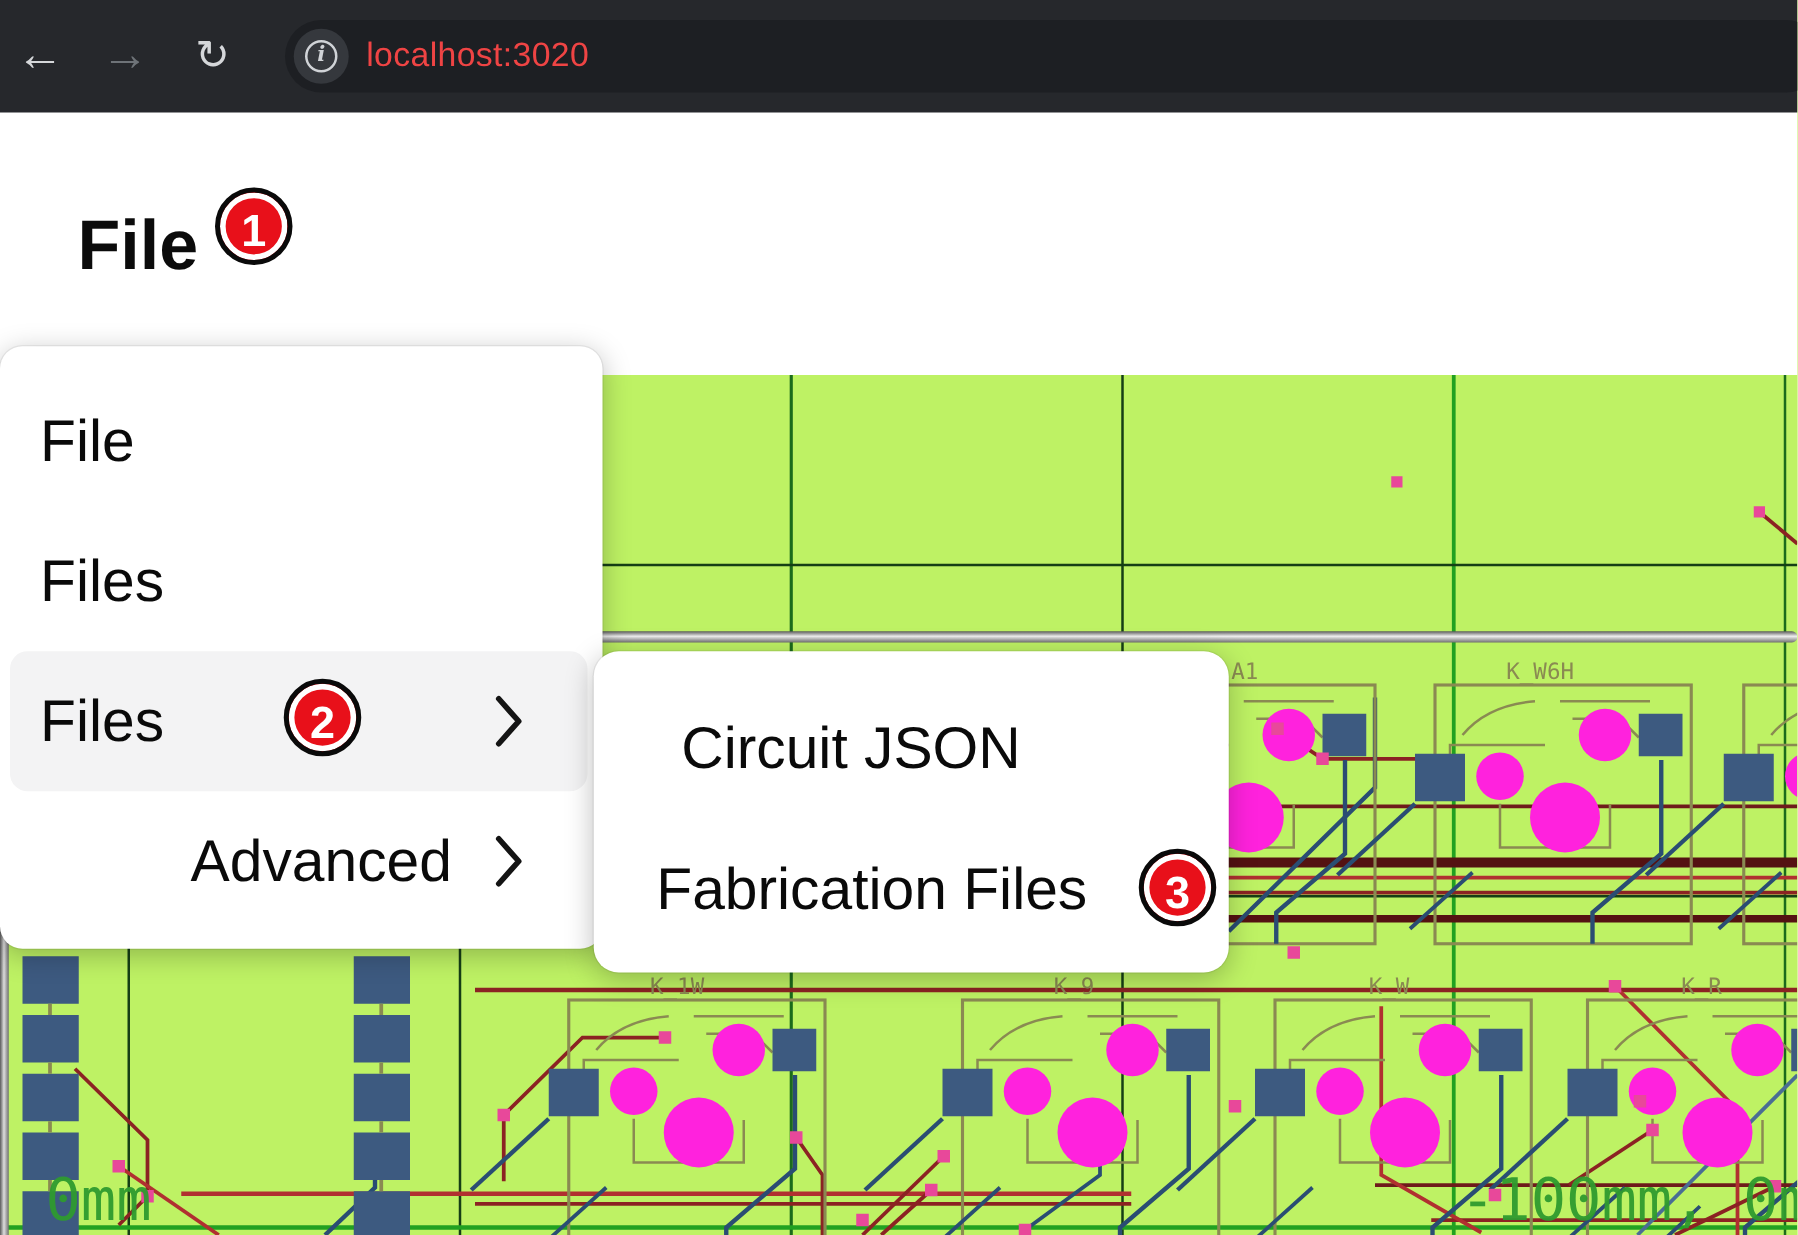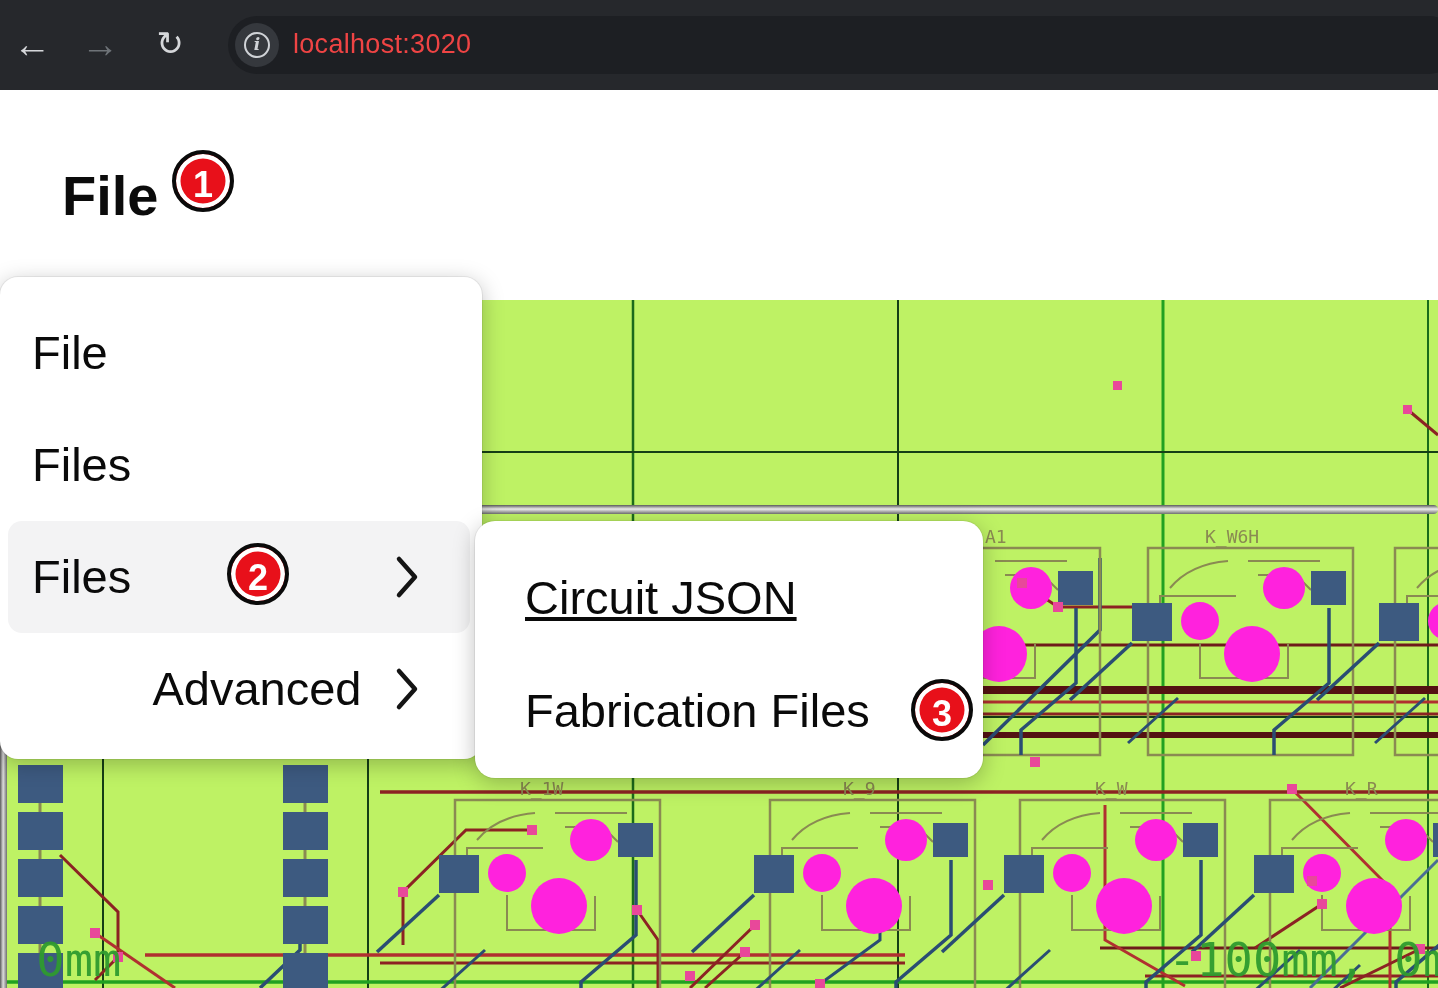--- a/index.html
+++ b/index.html
@@ -69,21 +69,21 @@
     position:absolute;left:0;width:100%;height:112px;line-height:112px;
     font-size:47px;color:#0a0a0a;padding-left:32px;cursor:pointer;white-space:nowrap;
   }
   .mi-0{top:20px;} .mi-1{top:132px;} .mi-2{top:244px;} .mi-3{top:356px;text-align:center;}
   .highlight{
     position:absolute;left:8px;top:244px;width:462px;height:112px;
     background:#f3f3f4;border-radius:14px;
   }
   .chev{position:absolute;left:394px;top:33px;width:26px;height:46px;}
   .submenu{left:475px;top:521px;width:508px;height:257px;border-radius:20px;}
-  .smi-0{top:21px;padding-left:50px;text-decoration:underline;} .smi-1{top:134px;padding-left:50px;}
+  .smi-0{top:21px;padding-left:70px;} .smi-1{top:134px;padding-left:50px;}
   
   .badge{
     position:absolute;width:62px;height:62px;border-radius:50%;
     background:var(--accent-red);border:4px solid #0a0a0a;
     box-shadow:inset 0 0 0 4.5px #ffffff;
     color:#fff;font-size:36px;font-weight:bold;text-align:center;line-height:62px;
     z-index:10;
   }
   .badge-1{left:172px;top:150px;}
   .badge-2{left:227px;top:543px;}

